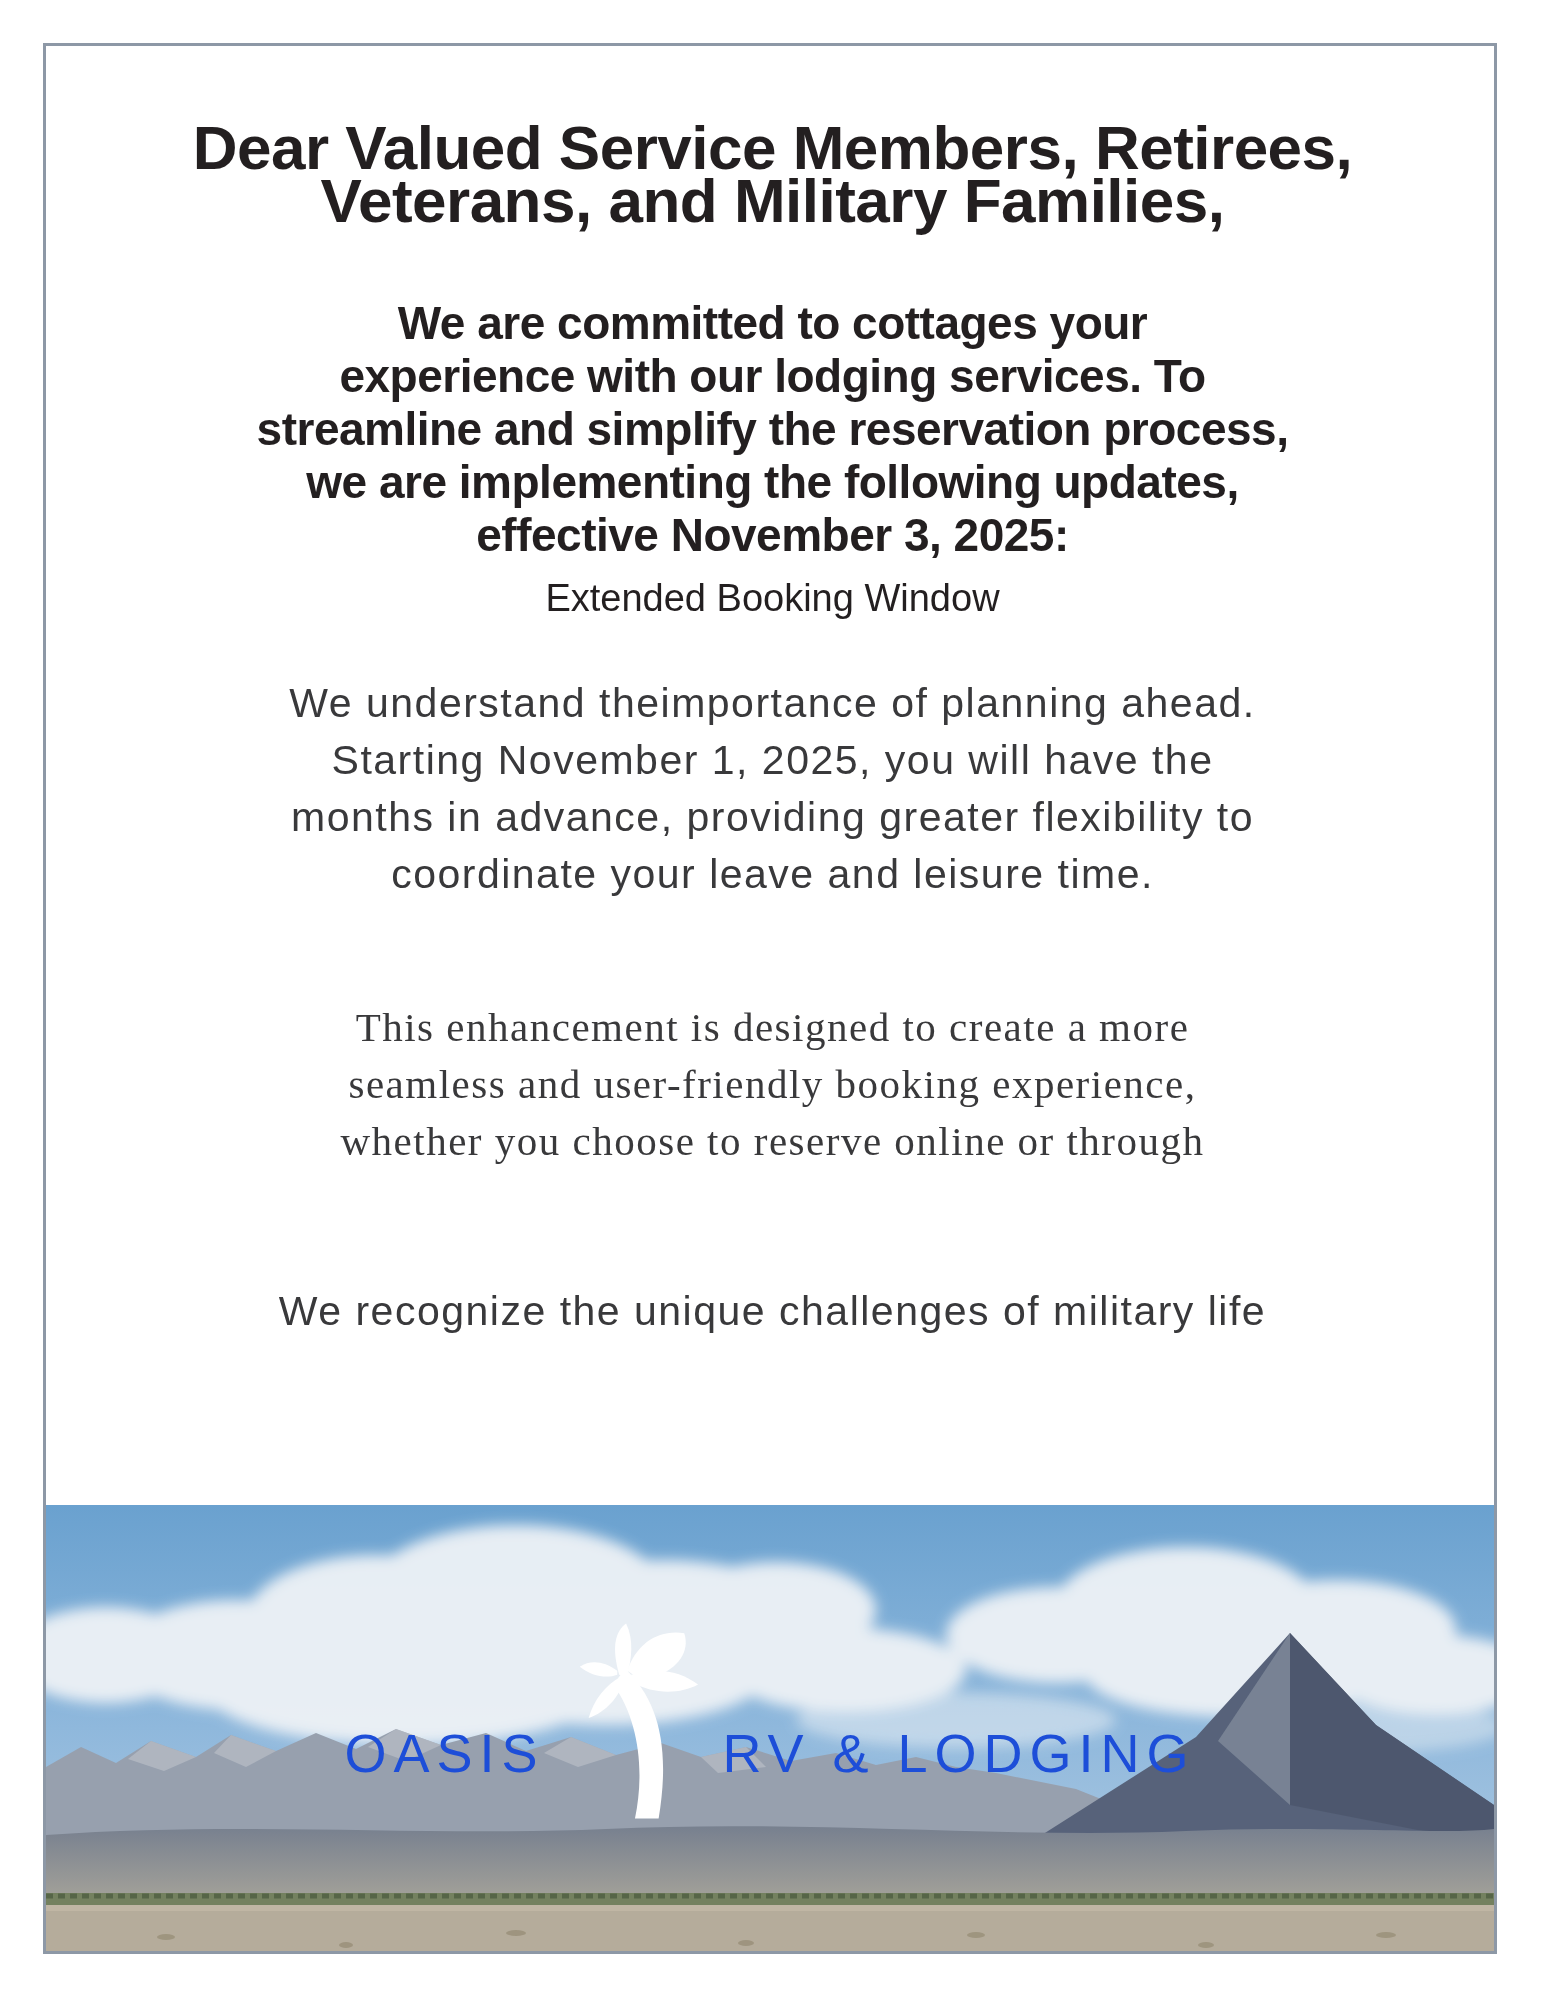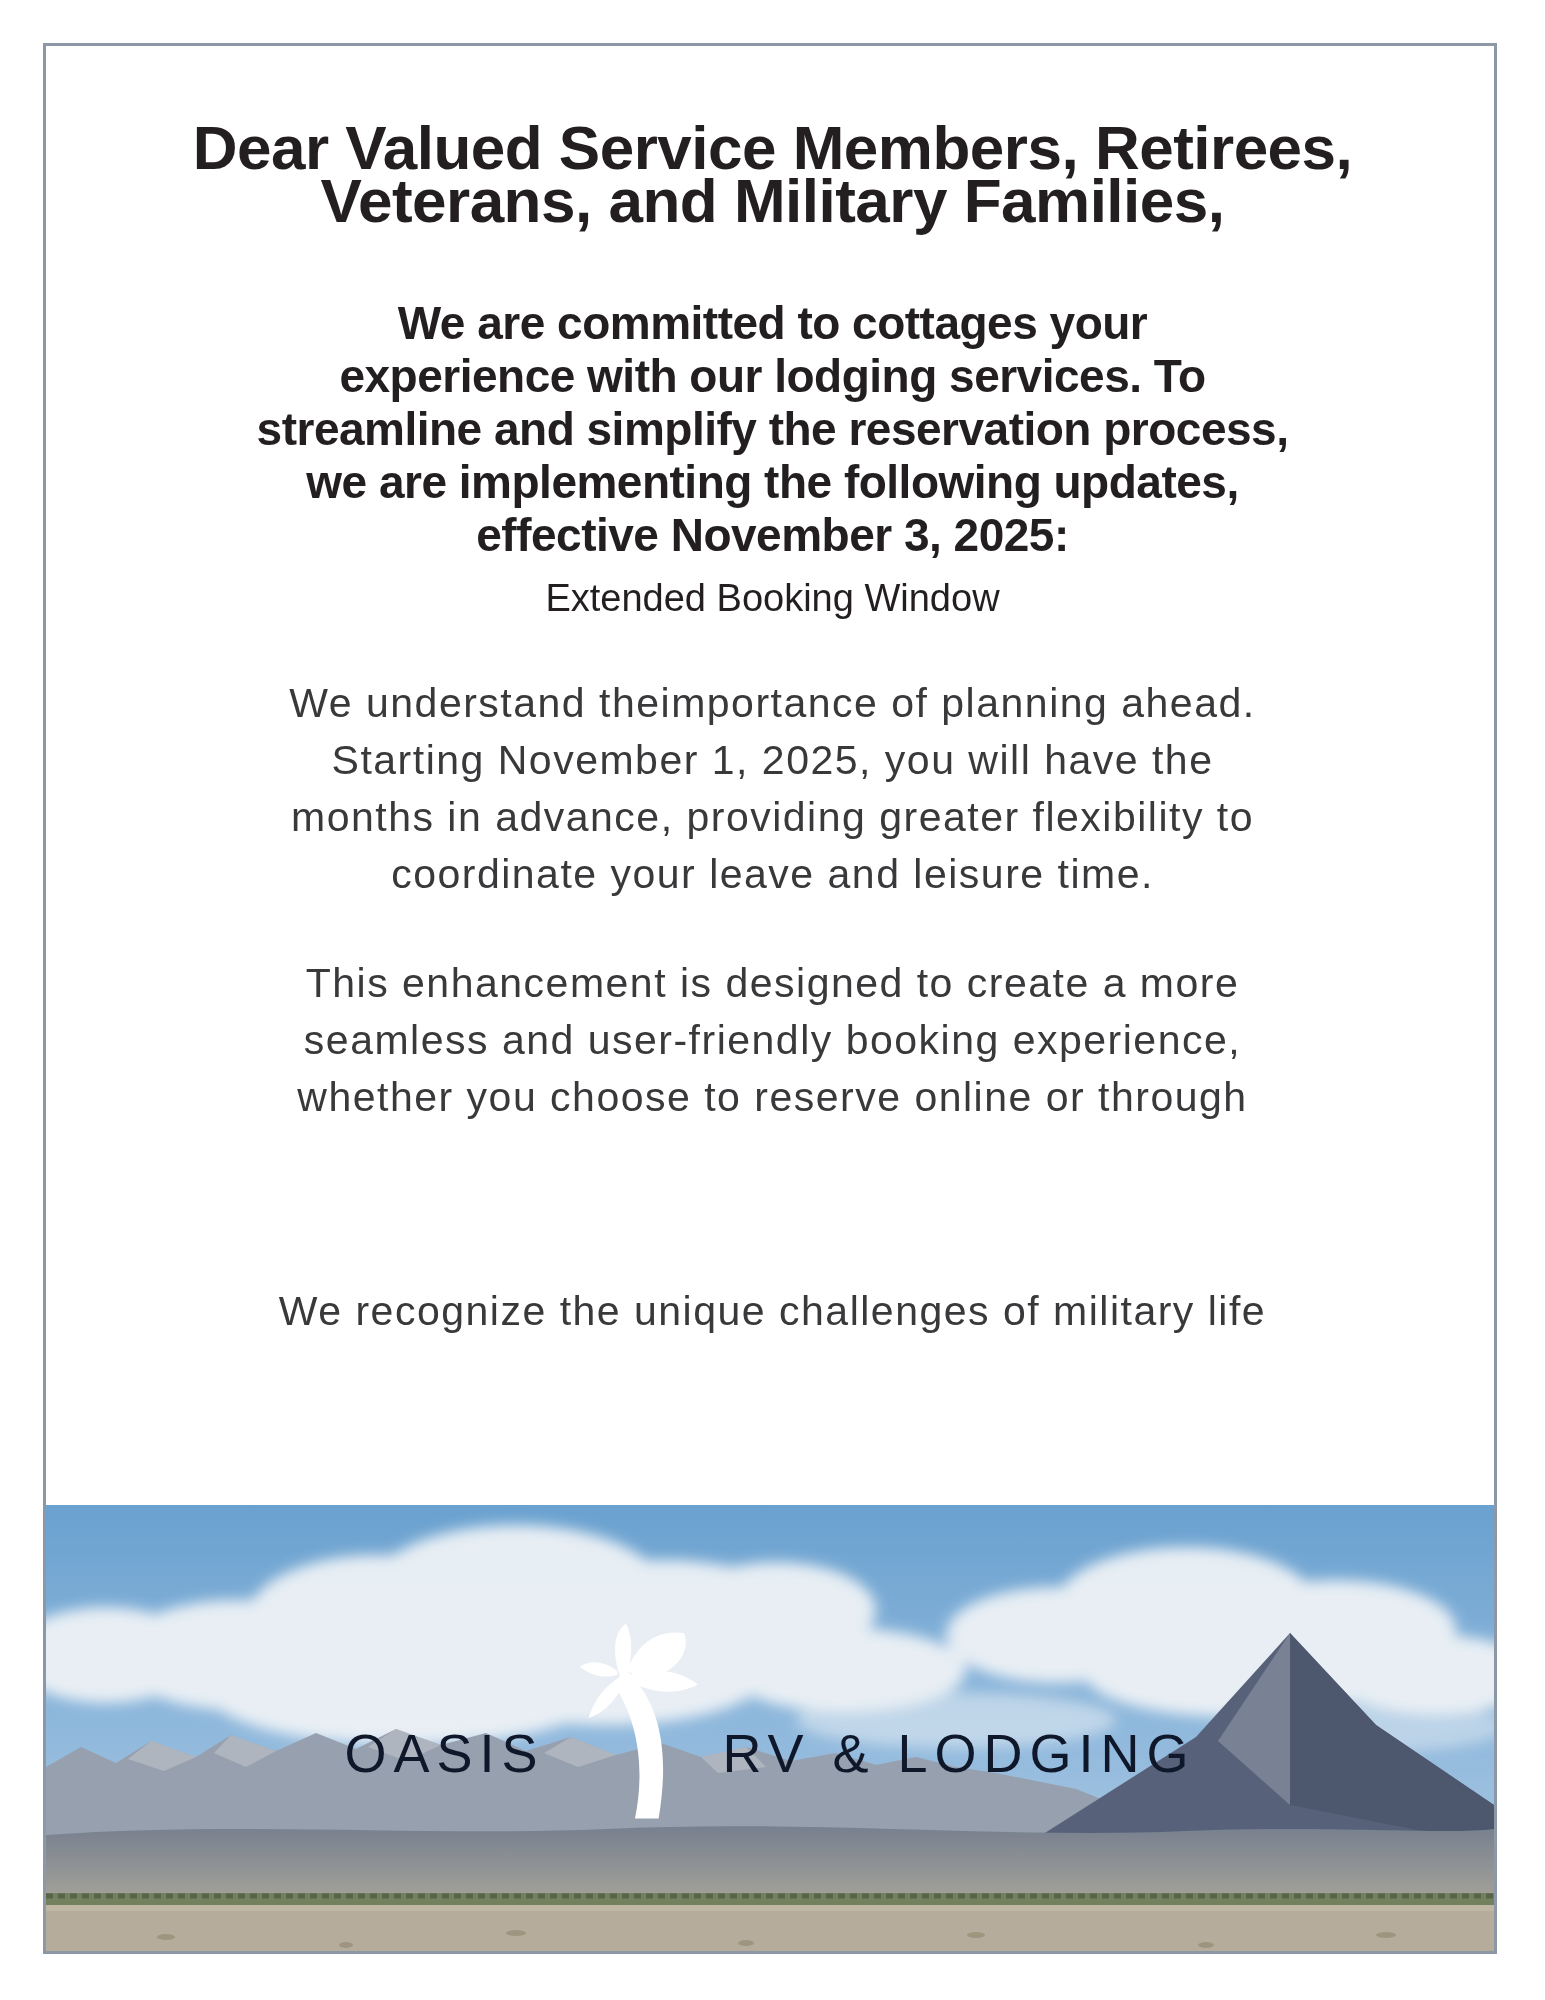--- a/index.html
+++ b/index.html
@@ -6,26 +6,26 @@
   .page{position:relative;width:1545px;height:2000px;background:#ffffff;overflow:hidden;
         font-family:"Liberation Sans",sans-serif;}
   .frame{position:absolute;left:43px;top:43px;width:1454px;height:1911px;
          border:3px solid #8d98a6;box-sizing:border-box;}
   .textblock{position:absolute;left:60px;width:1425px;text-align:center;}
   .line{white-space:nowrap;}
   .salutation{top:121px;font-weight:bold;font-size:62px;line-height:53px;color:#231f20;letter-spacing:-0.5px;}
   .intro{top:297px;font-weight:bold;font-size:46px;line-height:53px;color:#231f20;letter-spacing:-0.5px;}
   .subheading{top:575px;font-weight:normal;font-size:38px;line-height:46px;color:#231f20;}
   .bodypara{font-size:41px;line-height:57px;color:#39393b;letter-spacing:1.5px;}
-  .para1{top:675px;} .para2{top:955px;} .para3{top:1283px;}
+  .para1{top:675px;} .para2{top:999px;font-family:Liberation Serif, serif;} .para3{top:1283px;}
   .photo{position:absolute;left:46px;top:1505px;width:1448px;height:446px;overflow:hidden;}
   .photo svg.scene{position:absolute;left:0;top:0;}
   .brand{position:absolute;left:0;top:220px;width:100%;display:flex;justify-content:center;
          align-items:flex-start;gap:20px;z-index:5;}
-  .brand-name{color:#0f172a;font-size:54px;line-height:56px;letter-spacing:7px;white-space:nowrap;}
+  .brand-name{color:#1d4ed8;font-size:54px;line-height:56px;letter-spacing:7px;white-space:nowrap;}
   .palm{width:138px;height:198px;margin-top:-102px;flex:0 0 auto;}
 </style>
 </head>
 <body>
 
 <div class="page">
   <div class="frame"></div>
 
   <div class="textblock salutation">
     <div class="line">Dear Valued Service Members, Retirees,</div>

